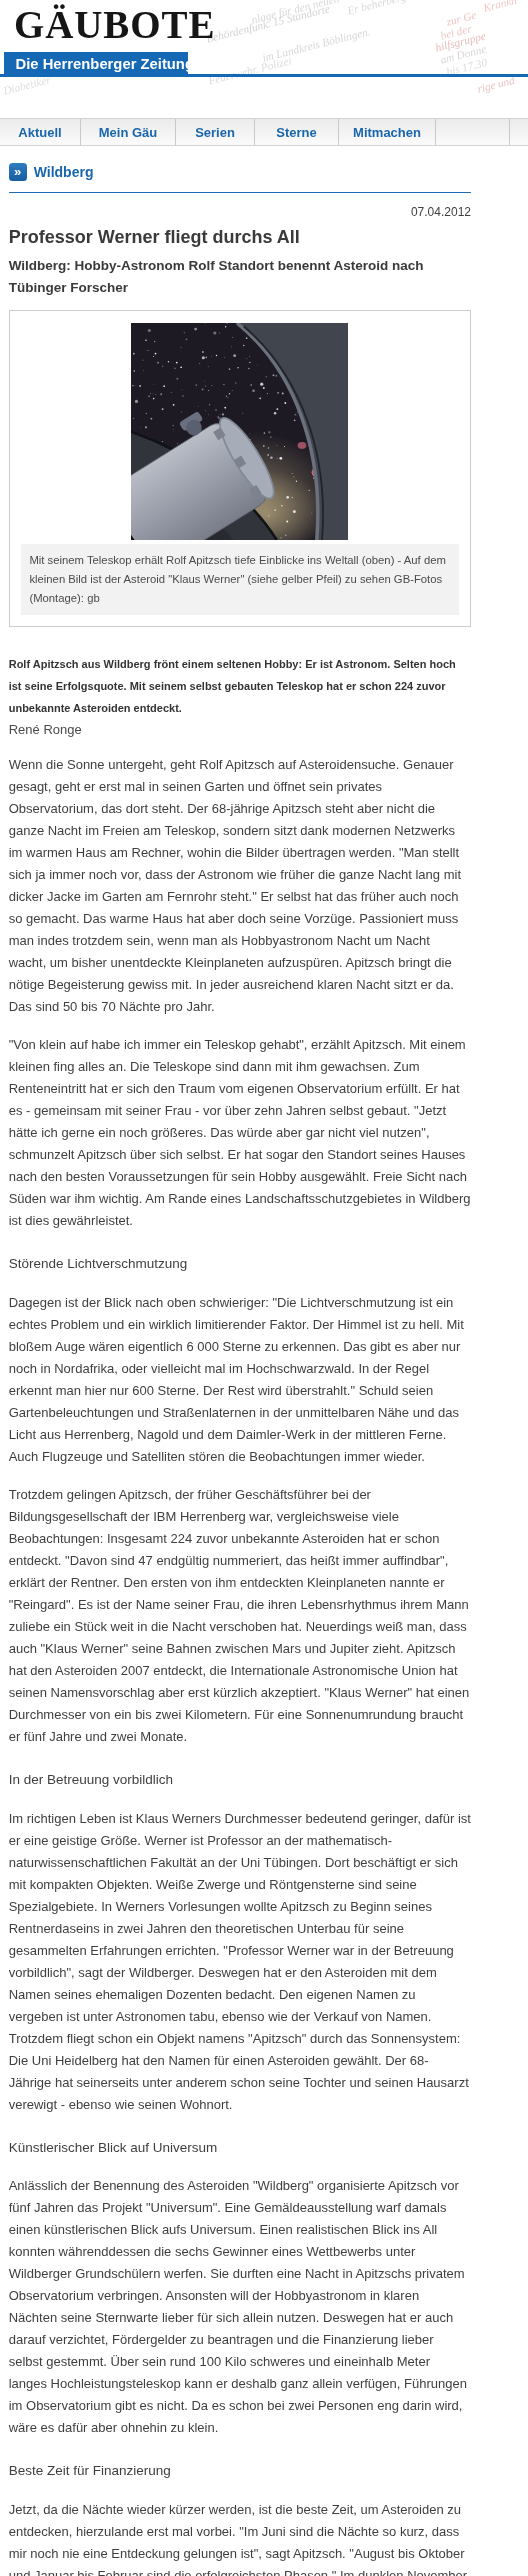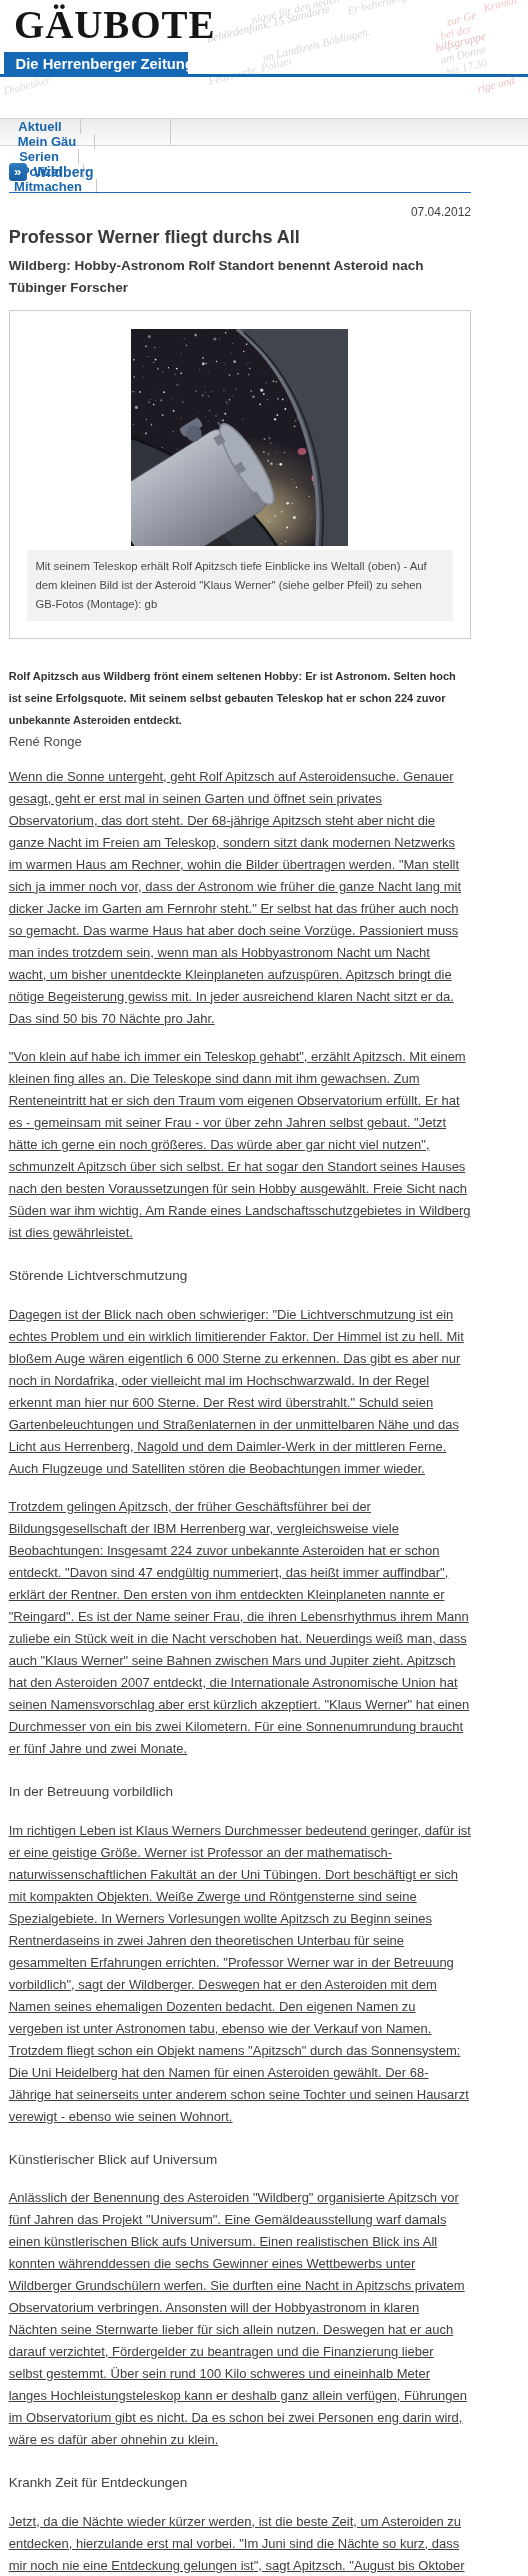--- a/index.html
+++ b/index.html
@@ -10,49 +10,49 @@
   .header{position:relative;height:97px;overflow:hidden;background:#fff;}
   .texture{position:absolute;inset:0;pointer-events:none;}
   .frag{position:absolute;font-family:"Liberation Serif", serif;font-style:italic;font-size:11.3px;white-space:nowrap;transform-origin:left top;}
   .logo{position:absolute;left:14px;top:1.7px;font-family:"Liberation Serif", serif;font-weight:700;font-size:39px;letter-spacing:0.9px;color:#161616;}
   .blue-line{position:absolute;left:0;right:0;top:74px;height:2.6px;background:#1568b4;}
   .tagline-bar{position:absolute;left:3.5px;top:52px;width:184px;height:24px;background:#1568b4;display:flex;align-items:center;}
   .tagline-bar span{color:#fff;font-weight:700;font-size:14.8px;padding-left:12px;white-space:nowrap;}
 
   
   .navbar{margin-top:21px;height:26px;background:linear-gradient(#ebebeb,#fbfbfb);border-top:0.9px solid #d2d2d2;border-bottom:0.9px solid #d2d2d2;display:flex;align-items:stretch;}
-  .nav-items{display:flex;flex-direction:column;}
+  .nav-items{display:flex;}
   .nav-item{display:flex;align-items:center;justify-content:center;font-weight:700;font-size:13px;color:#1966ad;border-right:0.9px solid #c9c9c9;cursor:pointer;}
   .nav-item:nth-child(1){width:80px;}
   .nav-item:nth-child(2){width:94px;}
   .nav-item:nth-child(3){width:78px;}
   .nav-item:nth-child(4){width:83px;}
   .nav-item:nth-child(5){width:96px;}
   .nav-spacer{width:73px;border-right:0.9px solid #c9c9c9;}
   .nav-fill{flex:1;}
 
   
   .content{padding:0 58px 0 8.7px;display:flex;flex-direction:column;flex:1;}
   .breadcrumb{margin-top:17.4px;display:flex;align-items:center;}
   .crumb-icon{width:18px;height:18px;border-radius:3.5px;background:linear-gradient(#2f7cc0,#155d9f);color:#fff;font-weight:700;font-size:13px;line-height:17.4px;text-align:center;margin-right:7px;}
   .crumb-label{font-weight:700;font-size:14px;color:#1966ad;}
   .rule-blue{margin-top:10.4px;height:1.7px;background:#1b6ab3;}
   .date-row{margin-top:11.3px;text-align:right;font-size:12px;color:#3f3f3f;}
   h1.article-title{margin:7.8px 0 0;font-size:18px;color:#3a3a3a;}
   h2.article-subtitle{margin:7px 0 0;font-size:13.5px;line-height:22.6px;color:#3a3a3a;font-weight:700;}
 
   
-  .figure-box{margin-top:10.4px;border:0.9px solid #cccccc;background:#fff;padding:17px;}
+  .figure-box{margin-top:10.4px;border:0.9px solid #cccccc;background:#fff;padding:11px;}
   .main-photo{display:block;margin:0.9px auto 0;}
   .caption{margin-top:3.5px;background:#f2f2f2;color:#4b4b4b;font-size:11.3px;line-height:19px;padding:7px 8.7px;}
 
   
   p.lead{margin:26px 0 0;font-weight:700;font-size:11px;line-height:22px;color:#343434;}
   .byline{margin:3.5px 0 0;font-size:13px;color:#4a4a4a;}
-  .article-body p.body-paragraph{margin:16.5px 0 0;font-size:13px;line-height:22px;color:#3f3f3f;text-decoration:underline;}
+  .article-body p.body-paragraph{margin:16.5px 0 0;font-size:13px;line-height:22px;color:#3f3f3f;}
   .article-body h3.section-heading{margin:21px 0 0;font-weight:400;font-size:13.5px;line-height:22px;color:#3f3f3f;}
 </style>
 </head>
 <body>
 
 <div class="page">
 
   <div class="header">
     <div class="texture">
         <span class="frag" style="left: 482px; top: 1.7px; color: rgb(240, 202, 202); transform: rotate(-14deg);">Krankh</span>
@@ -74,21 +74,21 @@
     <div class="tagline-bar">
       <span>Die Herrenberger Zeitung</span>
     </div>
   </div>
 
   <div class="navbar">
     <div class="nav-items">
         <div class="nav-item">Aktuell</div>
         <div class="nav-item">Mein Gäu</div>
         <div class="nav-item">Serien</div>
-        <div class="nav-item">Polizei</div>
+        <div class="nav-item">Sterne</div>
         <div class="nav-item">Mitmachen</div>
       </div>
     <div class="nav-spacer"></div>
     <div class="nav-fill"></div>
   </div>
 
   <div class="content">
 
     <div class="breadcrumb">
       <div class="crumb-icon">»</div>
@@ -452,19 +452,19 @@
     <div class="article-body">
         <p class="body-paragraph">Wenn die Sonne untergeht, geht Rolf Apitzsch auf Asteroidensuche. Genauer gesagt, geht er erst mal in seinen Garten und öffnet sein privates Observatorium, das dort steht. Der 68-jährige Apitzsch steht aber nicht die ganze Nacht im Freien am Teleskop, sondern sitzt dank modernen Netzwerks im warmen Haus am Rechner, wohin die Bilder übertragen werden. "Man stellt sich ja immer noch vor, dass der Astronom wie früher die ganze Nacht lang mit dicker Jacke im Garten am Fernrohr steht." Er selbst hat das früher auch noch so gemacht. Das warme Haus hat aber doch seine Vorzüge. Passioniert muss man indes trotzdem sein, wenn man als Hobbyastronom Nacht um Nacht wacht, um bisher unentdeckte Kleinplaneten aufzuspüren. Apitzsch bringt die nötige Begeisterung gewiss mit. In jeder ausreichend klaren Nacht sitzt er da. Das sind 50 bis 70 Nächte pro Jahr.</p>
         <p class="body-paragraph">"Von klein auf habe ich immer ein Teleskop gehabt", erzählt Apitzsch. Mit einem kleinen fing alles an. Die Teleskope sind dann mit ihm gewachsen. Zum Renteneintritt hat er sich den Traum vom eigenen Observatorium erfüllt. Er hat es - gemeinsam mit seiner Frau - vor über zehn Jahren selbst gebaut. "Jetzt hätte ich gerne ein noch größeres. Das würde aber gar nicht viel nutzen", schmunzelt Apitzsch über sich selbst. Er hat sogar den Standort seines Hauses nach den besten Voraussetzungen für sein Hobby ausgewählt. Freie Sicht nach Süden war ihm wichtig. Am Rande eines Landschaftsschutzgebietes in Wildberg ist dies gewährleistet.</p>
         <h3 class="section-heading">Störende Lichtverschmutzung</h3>
         <p class="body-paragraph">Dagegen ist der Blick nach oben schwieriger: "Die Lichtverschmutzung ist ein echtes Problem und ein wirklich limitierender Faktor. Der Himmel ist zu hell. Mit bloßem Auge wären eigentlich 6 000 Sterne zu erkennen. Das gibt es aber nur noch in Nordafrika, oder vielleicht mal im Hochschwarzwald. In der Regel erkennt man hier nur 600 Sterne. Der Rest wird überstrahlt." Schuld seien Gartenbeleuchtungen und Straßenlaternen in der unmittelbaren Nähe und das Licht aus Herrenberg, Nagold und dem Daimler-Werk in der mittleren Ferne. Auch Flugzeuge und Satelliten stören die Beobachtungen immer wieder.</p>
         <p class="body-paragraph">Trotzdem gelingen Apitzsch, der früher Geschäftsführer bei der Bildungsgesellschaft der IBM Herrenberg war, vergleichsweise viele Beobachtungen: Insgesamt 224 zuvor unbekannte Asteroiden hat er schon entdeckt. "Davon sind 47 endgültig nummeriert, das heißt immer auffindbar", erklärt der Rentner. Den ersten von ihm entdeckten Kleinplaneten nannte er "Reingard". Es ist der Name seiner Frau, die ihren Lebensrhythmus ihrem Mann zuliebe ein Stück weit in die Nacht verschoben hat. Neuerdings weiß man, dass auch "Klaus Werner" seine Bahnen zwischen Mars und Jupiter zieht. Apitzsch hat den Asteroiden 2007 entdeckt, die Internationale Astronomische Union hat seinen Namensvorschlag aber erst kürzlich akzeptiert. "Klaus Werner" hat einen Durchmesser von ein bis zwei Kilometern. Für eine Sonnenumrundung braucht er fünf Jahre und zwei Monate.</p>
         <h3 class="section-heading">In der Betreuung vorbildlich</h3>
         <p class="body-paragraph">Im richtigen Leben ist Klaus Werners Durchmesser bedeutend geringer, dafür ist er eine geistige Größe. Werner ist Professor an der mathematisch-naturwissenschaftlichen Fakultät an der Uni Tübingen. Dort beschäftigt er sich mit kompakten Objekten. Weiße Zwerge und Röntgensterne sind seine Spezialgebiete. In Werners Vorlesungen wollte Apitzsch zu Beginn seines Rentnerdaseins in zwei Jahren den theoretischen Unterbau für seine gesammelten Erfahrungen errichten. "Professor Werner war in der Betreuung vorbildlich", sagt der Wildberger. Deswegen hat er den Asteroiden mit dem Namen seines ehemaligen Dozenten bedacht. Den eigenen Namen zu vergeben ist unter Astronomen tabu, ebenso wie der Verkauf von Namen. Trotzdem fliegt schon ein Objekt namens "Apitzsch" durch das Sonnensystem: Die Uni Heidelberg hat den Namen für einen Asteroiden gewählt. Der 68-Jährige hat seinerseits unter anderem schon seine Tochter und seinen Hausarzt verewigt - ebenso wie seinen Wohnort.</p>
         <h3 class="section-heading">Künstlerischer Blick auf Universum</h3>
         <p class="body-paragraph">Anlässlich der Benennung des Asteroiden "Wildberg" organisierte Apitzsch vor fünf Jahren das Projekt "Universum". Eine Gemäldeausstellung warf damals einen künstlerischen Blick aufs Universum. Einen realistischen Blick ins All konnten währenddessen die sechs Gewinner eines Wettbewerbs unter Wildberger Grundschülern werfen. Sie durften eine Nacht in Apitzschs privatem Observatorium verbringen. Ansonsten will der Hobbyastronom in klaren Nächten seine Sternwarte lieber für sich allein nutzen. Deswegen hat er auch darauf verzichtet, Fördergelder zu beantragen und die Finanzierung lieber selbst gestemmt. Über sein rund 100 Kilo schweres und eineinhalb Meter langes Hochleistungsteleskop kann er deshalb ganz allein verfügen, Führungen im Observatorium gibt es nicht. Da es schon bei zwei Personen eng darin wird, wäre es dafür aber ohnehin zu klein.</p>
-        <h3 class="section-heading">Krankh Zeit für Entdeckungen</h3>
+        <h3 class="section-heading">Beste Zeit für Finanzierung</h3>
         <p class="body-paragraph">Jetzt, da die Nächte wieder kürzer werden, ist die beste Zeit, um Asteroiden zu entdecken, hierzulande erst mal vorbei. "Im Juni sind die Nächte so kurz, dass mir noch nie eine Entdeckung gelungen ist", sagt Apitzsch. "August bis Oktober und Januar bis Februar sind die erfolgreichsten Phasen." Im dunklen November und Dezember blockiert oft Nebel die Sicht. Dann darf Apitzsch früher ins Bett gehen. Grundsätzlich gilt für den Wildberger aber: "Mein Lebenszyklus ist in die Nacht verschoben." Wenn nach seinen nächtlichen Beobachtungen die Sonne aufgeht, dann geht Apitzsch ins Bett.</p>
       </div>
 
   </div>
 </div>
 
 
 </body></html>

